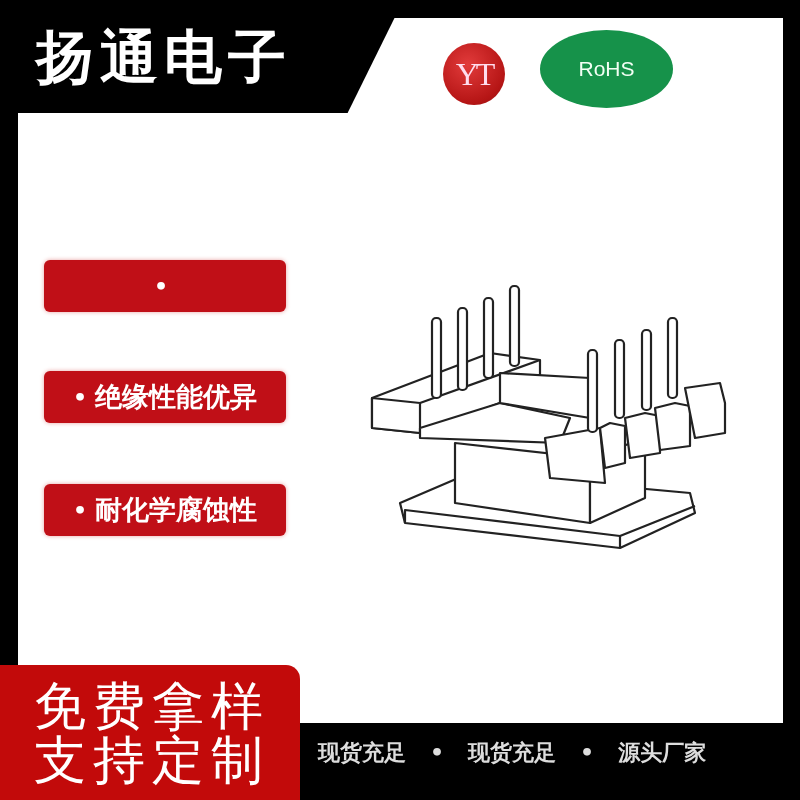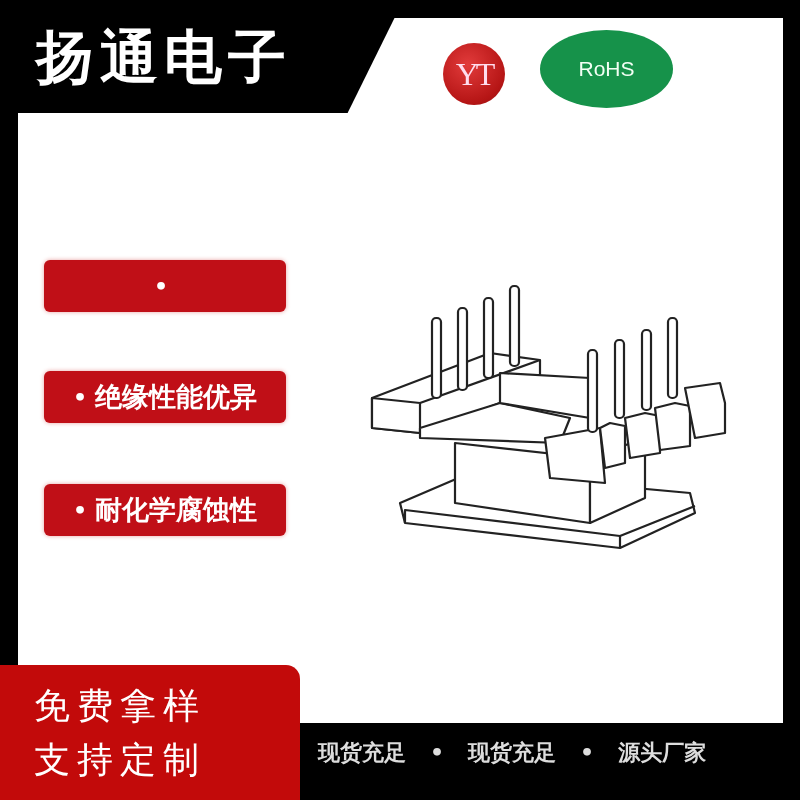--- a/index.html
+++ b/index.html
@@ -16,21 +16,21 @@
              display: flex; align-items: center; justify-content: center; letter-spacing: -3px; }
   .rohs { position: absolute; left: 540px; top: 30px; width: 133px; height: 78px; border-radius: 50%;
           background: #16924a; color: #f2fff4; font-family: "Liberation Sans", sans-serif; font-size: 21px;
           display: flex; align-items: center; justify-content: center; }
   .feature { position: absolute; left: 44px; width: 242px; height: 52px; background: #c00f17;
              border-radius: 6px; color: #fff; font-size: 27px; font-weight: bold;
              display: flex; align-items: center; justify-content: center; box-shadow: 0 0 4px rgba(200,20,20,0.4); }
   .feature .dot { font-size: 22px; margin-right: 8px; }
   .product { position: absolute; left: 360px; top: 278px; width: 370px; height: 290px; }
   .cta { position: absolute; left: 0; top: 665px; width: 300px; height: 135px; background: #c20a0a;
-         border-top-right-radius: 14px; color: #fff; font-size: 36px; line-height: 54px;
+         border-top-right-radius: 14px; color: #fff; font-size: 52px; line-height: 54px;
          padding: 14px 0 0 34px; box-sizing: border-box; letter-spacing: 7px; }
   .bottom-bar { position: absolute; left: 300px; top: 723px; width: 500px; height: 59px; background: #000;
                 color: #ddd; font-size: 22px; font-weight: bold; display: flex; align-items: center;
                 padding-left: 18px; box-sizing: border-box; }
   .bottom-bar .sep { margin: 0 24px; }
 </style>
 </head>
 <body>
 
 <div class="panel"></div>

